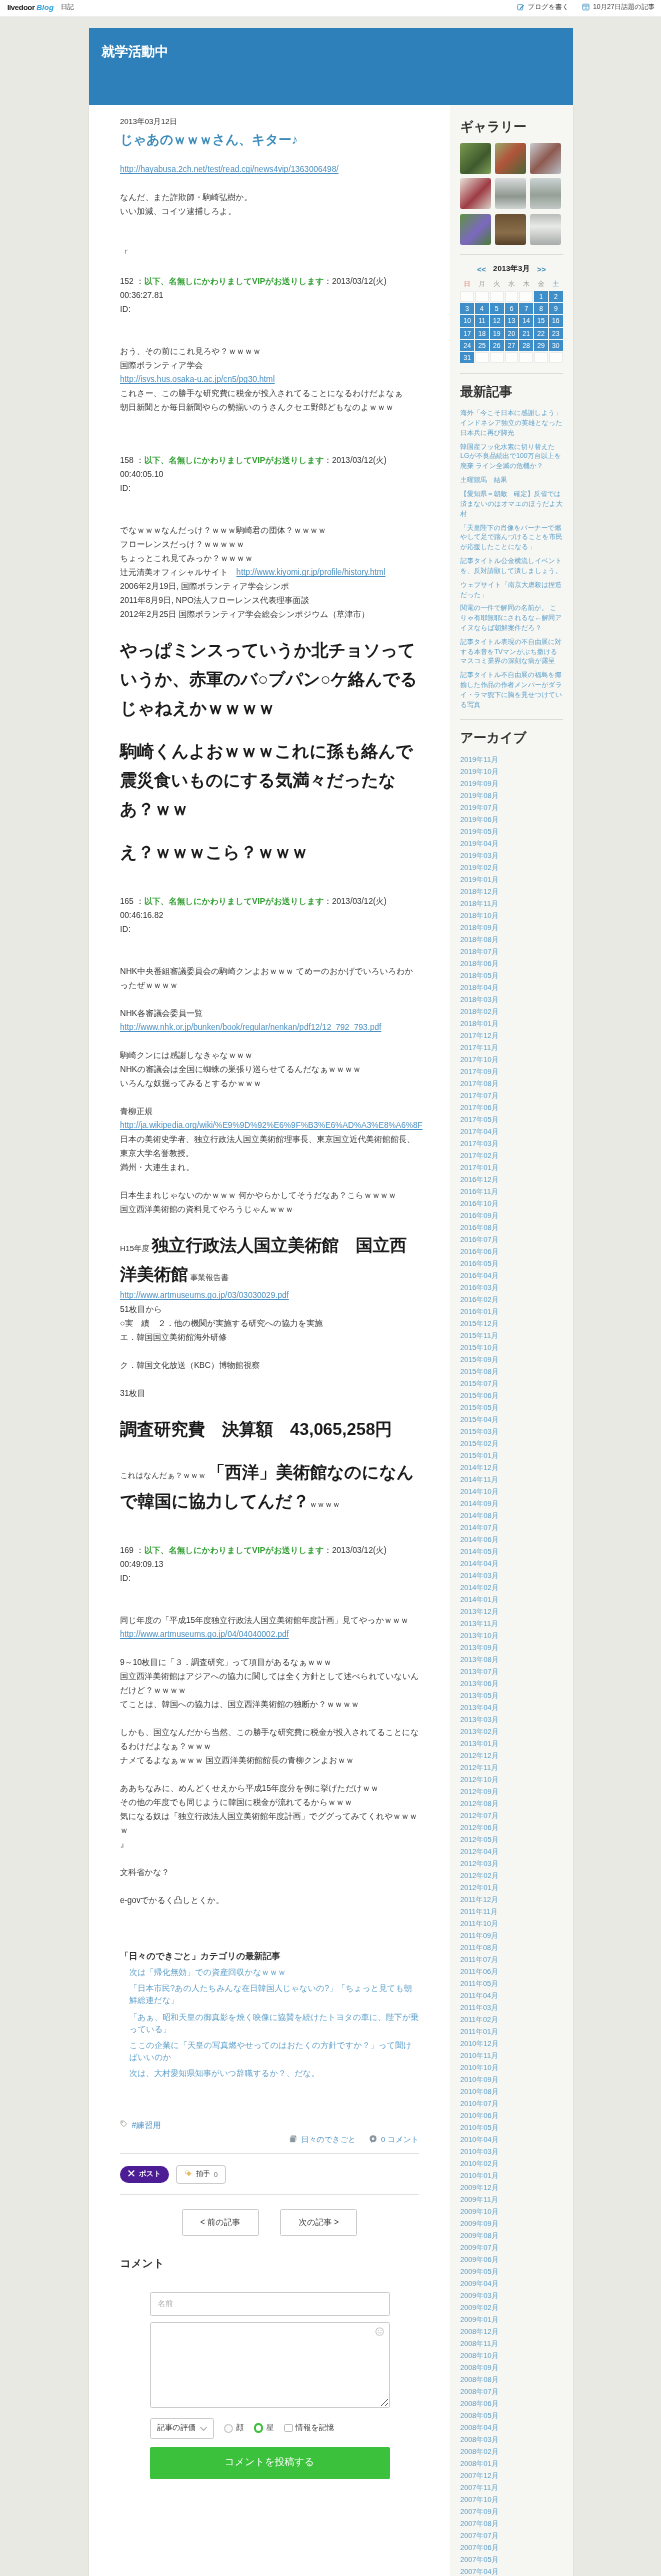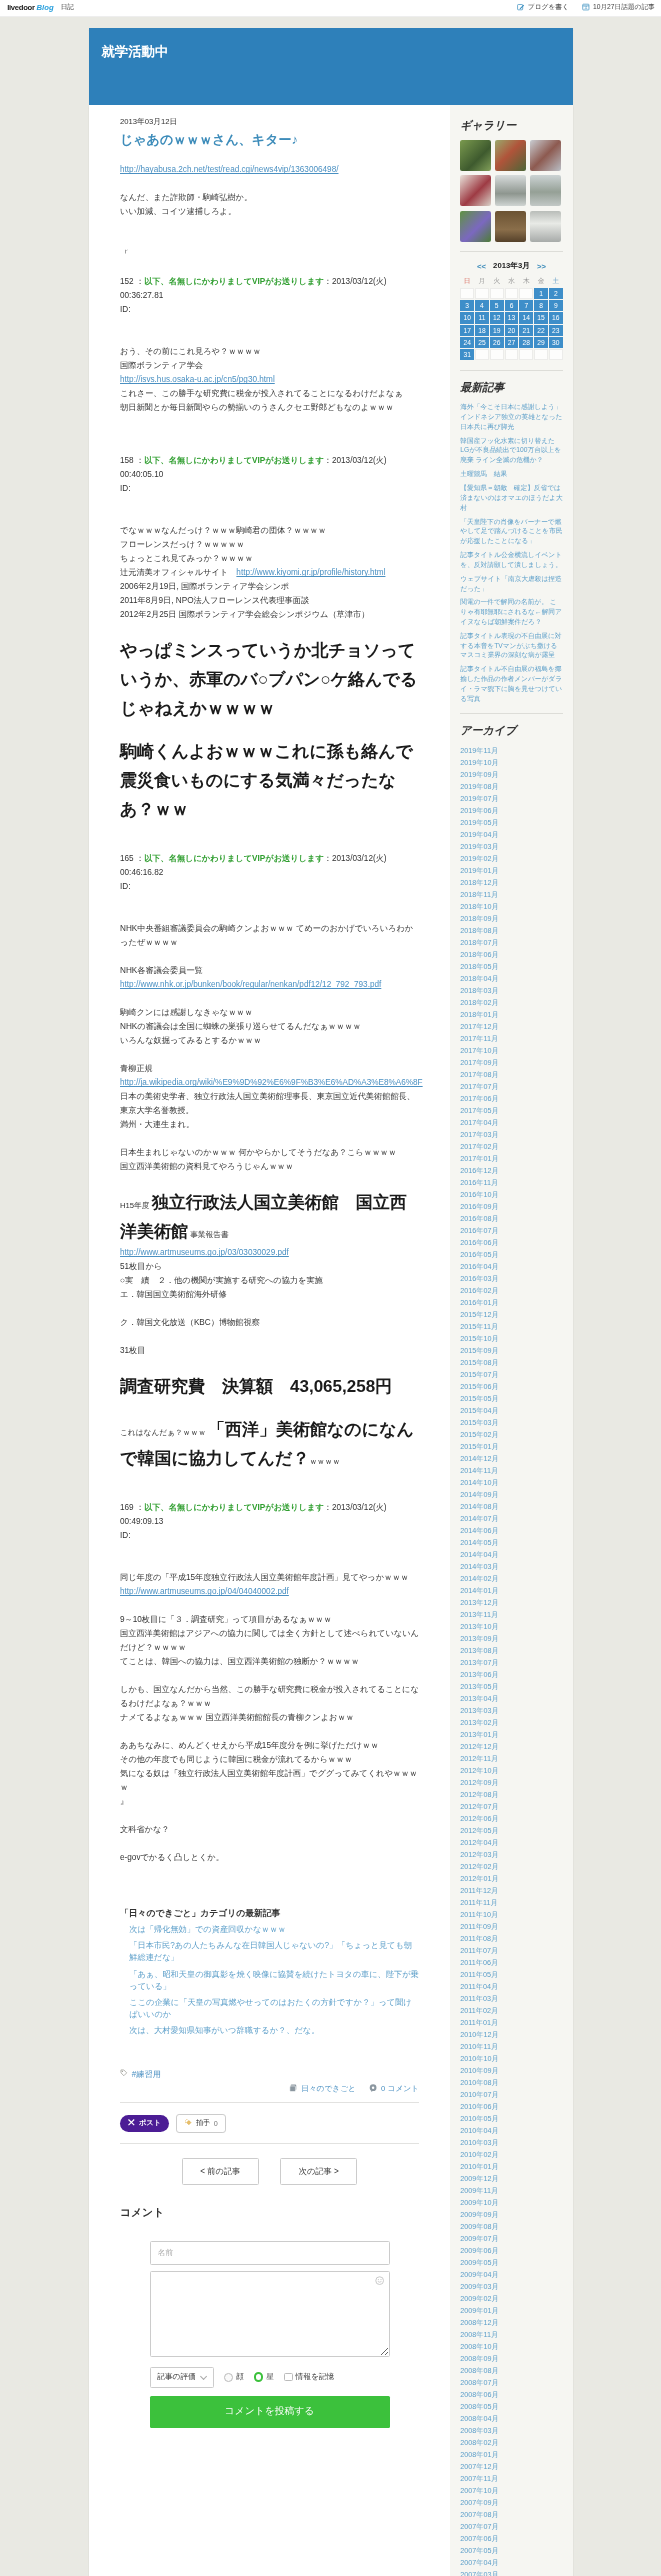--- a/index.html
+++ b/index.html
@@ -31,21 +31,21 @@
   .mt3{margin-top:39px;}
   .blink{color:#4a90c2;text-decoration:underline;}
   .green{color:#2f9e2f;font-weight:bold;}
   .bigp{font-size:17px;font-weight:700;line-height:29px;margin:14px 0 0;color:#1b1b1b;}
   .bigx{font-size:17px;font-weight:700;line-height:29px;color:#1b1b1b;}
   .smx{font-size:7.7px;}
 
   .related{margin-top:43px;}
   .related-h{font-size:8.8px;font-weight:bold;margin:0 0 4.1px;}
   .related a{display:block;color:#5b9ec9;font-size:8.2px;line-height:12px;padding-left:9.3px;margin-top:4.1px;}
-  .tagrow{margin-top:32px;display:flex;align-items:center;gap:4.1px;font-size:8.2px;}
+  .tagrow{margin-top:40px;display:flex;align-items:center;gap:4.1px;font-size:8.2px;}
   .tagrow a{color:#4a90c2;}
   .metarow{display:flex;justify-content:flex-end;gap:13.4px;margin-top:4.1px;font-size:7.7px;align-items:center;}
   .metarow a{color:#4a90c2;display:flex;align-items:center;gap:3.6px;}
   .hr{border:none;border-top:0.5px solid #e2e2e0;margin:8.2px 0;}
 
   .sharerow{display:flex;gap:7.2px;align-items:center;padding:2.1px 0;}
   .btn-x{background:#4c1d95;color:#fff;border-radius:8.8px;height:17px;padding:0 8.2px;display:flex;align-items:center;gap:4.1px;font-size:7.2px;font-weight:bold;}
   .btn-clap{background:#fff;border:0.5px solid #ccc;border-radius:3.1px;height:17px;padding:0 6.7px;display:flex;align-items:center;gap:3.6px;font-size:7.2px;color:#333;}
   .clap-count{color:#777;}
 
@@ -62,21 +62,21 @@
   .ratingrow{display:flex;align-items:center;gap:10.3px;margin-top:7.7px;font-size:7.7px;}
   .selbox{border:0.5px solid #ccc;background:#fff;border-radius:1.5px;height:19px;padding:0 6.7px;display:flex;align-items:center;gap:5.2px;color:#333;}
   .chev{width:4.1px;height:4.1px;border-right:1px solid #aaa;border-bottom:1px solid #aaa;transform:rotate(45deg);margin-top:-2.1px;}
   .ritem{display:flex;align-items:center;gap:3.1px;}
   .radio-off{width:8.8px;height:8.8px;border-radius:50%;border:0.5px solid #bbb;background:#fafafa;box-sizing:border-box;}
   .radio-on{width:9.3px;height:9.3px;border-radius:50%;border:2.6px solid #3cc13c;background:#fff;box-sizing:border-box;}
   .cbox{width:8.2px;height:8.2px;border:0.5px solid #bbb;border-radius:1.5px;background:#fff;box-sizing:border-box;}
   .submit{width:100%;height:32px;margin-top:8.2px;background:#3cc13c;color:#fff;border:none;border-radius:1.5px;font-size:9.8px;font-family:inherit;cursor:pointer;}
 
   
-  .sb-h{font-size:11px;font-weight:bold;margin:3.1px 0 7.2px;color:#333;font-style:italic;}
+  .sb-h{font-size:13px;font-weight:bold;margin:3.1px 0 7.2px;color:#333;}
   .sb-hr{border:none;border-top:0.5px solid #ddddd8;margin:9.3px 0;}
   .gal-grid{display:grid;grid-template-columns:repeat(3,31px);gap:4.1px;}
   .thumb{width:31px;height:31px;border-radius:2.1px;background:#ccc;}
   .cal-nav{display:flex;justify-content:center;align-items:center;gap:7.2px;font-size:7.7px;margin:1px 0 5.2px;}
   .cal-arrow{color:#3d8cba;font-weight:bold;}
   .cal-label{font-weight:bold;color:#222;}
   .cal-grid{display:grid;grid-template-columns:repeat(7,1fr);gap:1px;}
   .wday{height:10.3px;display:flex;align-items:center;justify-content:center;font-size:6.7px;}
   .wday.sun{color:#d9695c;} .wday.sat{color:#6aa0c8;} .wday.wd{color:#999;}
   .ccell{height:11.3px;display:flex;align-items:center;justify-content:center;font-size:6.7px;}
@@ -143,20 +143,21 @@
       <p class="ln">ID:</p>
       <p class="ln mt2">でなｗｗｗなんだっけ？ｗｗｗ駒崎君の団体？ｗｗｗｗ</p>
       <p class="ln">フローレンスだっけ？ｗｗｗｗｗ</p>
       <p class="ln">ちょっとこれ見てみっか？ｗｗｗｗ</p>
       <p class="ln"><span>辻元清美オフィシャルサイト　</span><a class="blink">http://www.kiyomi.gr.jp/profile/history.html</a></p>
       <p class="ln">2006年2月19日, 国際ボランティア学会シンポ</p>
       <p class="ln">2011年8月9日, NPO法人フローレンス代表理事面談</p>
       <p class="ln">2012年2月25日 国際ボランティア学会総会シンポジウム（草津市）</p>
       <p class="bigp">やっぱミンスっていうか北チョソっていうか、赤軍のバ○ブパン○ケ絡んでるじゃねえかｗｗｗｗ</p>
       <p class="bigp">駒崎くんよおｗｗｗこれに孫も絡んで震災食いものにする気満々だったなあ？ｗｗ</p>
+      <p class="bigp">え？ｗｗｗこら？ｗｗｗ</p>
 
       <p class="ln mt2"><span>165 ：</span><span class="green">以下、名無しにかわりましてVIPがお送りします</span><span>：2013/03/12(火) 00:46:16.82</span></p>
       <p class="ln">ID:</p>
       <p class="ln mt2">NHK中央番組審議委員会の駒崎クンよおｗｗｗ てめーのおかげでいろいろわかったぜｗｗｗｗ</p>
       <p class="ln mt1">NHK各審議会委員一覧</p>
       <p class="ln"><a class="blink">http://www.nhk.or.jp/bunken/book/regular/nenkan/pdf12/12_792_793.pdf</a></p>
       <p class="ln mt1">駒崎クンには感謝しなきゃなｗｗｗ</p>
       <p class="ln">NHKの審議会は全国に蜘蛛の巣張り巡らせてるんだなぁｗｗｗｗ</p>
       <p class="ln">いろんな奴掘ってみるとするかｗｗｗ</p>
       <p class="ln mt1">青柳正規</p>

